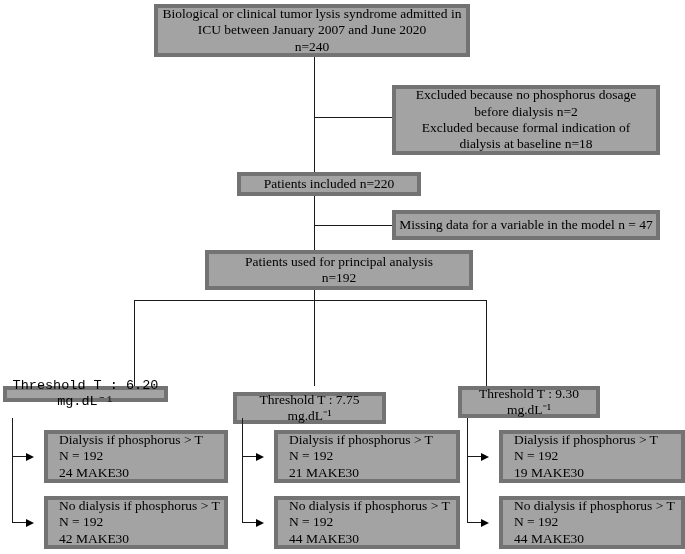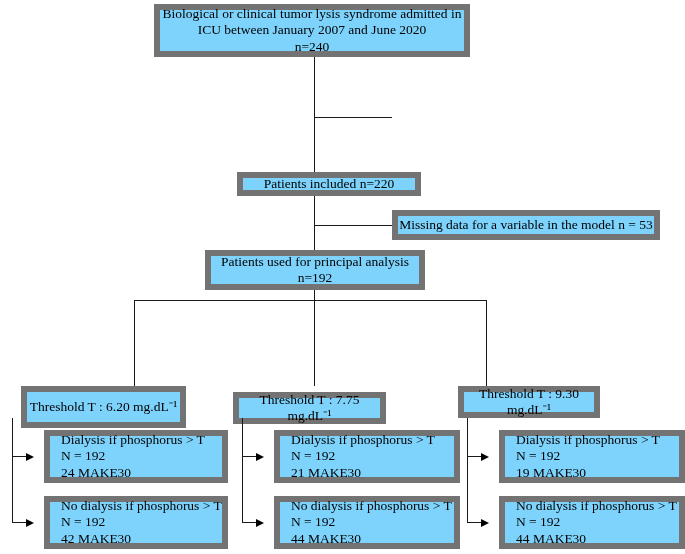--- a/index.html
+++ b/index.html
@@ -6,22 +6,22 @@
   .canvas {
     position:relative;
     width:685px; height:554px;
     background:#ffffff;
     font-family:"Liberation Serif", serif;
     color:#000;
     overflow:hidden;
   }
   .box {
     position:absolute;
-    border:6px solid #737373;
-    background:#7dd3fc;
+    border:4px solid #737373;
+    background:#a3a3a3;
     display:flex;
     align-items:center;
     justify-content:center;
     text-align:center;
     white-space:pre-line;
     font-size:13.5px;
     line-height:1.22;
     box-sizing:border-box;
   }
   .box.left-text {
@@ -48,39 +48,43 @@
 <div class="canvas">
 
   <div class="box" style="left:154px; top:4px; width:316px; height:53px;">Biological or clinical tumor lysis syndrome admitted in
 ICU between January 2007 and June 2020
 n=240</div>
 
   <div class="vline" style="left:314px; top:57px; height:115px;"></div>
 
   <div class="hline" style="left:314px; top:117px; width:78px;"></div>
 
+  <div class="box" style="left:392px; top:85px; width:268px; height:70px;">Excluded because no phosphorus dosage
+before dialysis n=2
+Excluded because formal indication of
+dialysis at baseline n=18</div>
 
   <div class="box" style="left:237px; top:172px; width:184px; height:24px;">Patients included n=220</div>
 
   <div class="vline" style="left:314px; top:196px; height:54px;"></div>
 
   <div class="hline" style="left:314px; top:225px; width:78px;"></div>
 
-  <div class="box" style="left:392px; top:210px; width:268px; height:30px;">Missing data for a variable in the model n = 53</div>
+  <div class="box" style="left:392px; top:210px; width:268px; height:30px;">Missing data for a variable in the model n = 47</div>
 
-  <div class="box" style="left:205px; top:250px; width:220px; height:40px;">Patients used for principal analysis
+  <div class="box" style="left:205px; top:250px; width:268px; height:40px;">Patients used for principal analysis
 n=192</div>
 
   <div class="vline" style="left:314px; top:290px; height:10px;"></div>
   <div class="hline" style="left:134px; top:300px; width:353px;"></div>
   <div class="vline" style="left:134px; top:300px; height:86px;"></div>
   <div class="vline" style="left:314px; top:300px; height:86px;"></div>
   <div class="vline" style="left:486px; top:300px; height:86px;"></div>
 
-  <div class="box" style="left:21px; top:386px; width:165px; height:42px;">Threshold T : 6.20 mg.dL⁻¹</div>
+  <div class="box" style="left:3px; top:386px; width:165px; height:16px;font-family:Liberation Mono, monospace;">Threshold T : 6.20 mg.dL⁻¹</div>
   <div class="vline" style="left:12px; top:418px; height:105px;"></div>
   <div class="hline" style="left:12px; top:456px; width:16px;"></div>
   <div class="arrowhead" style="left:26px; top:453px;"></div>
   <div class="hline" style="left:12px; top:522px; width:16px;"></div>
   <div class="arrowhead" style="left:26px; top:519px;"></div>
   <div class="box left-text" style="left:34px; top:430px; width:184px; height:53px;">Dialysis if phosphorus &gt; T
 N = 192
 24 MAKE30</div>
   <div class="box left-text" style="left:34px; top:496px; width:184px; height:53px;">No dialysis if phosphorus &gt; T
 N = 192

